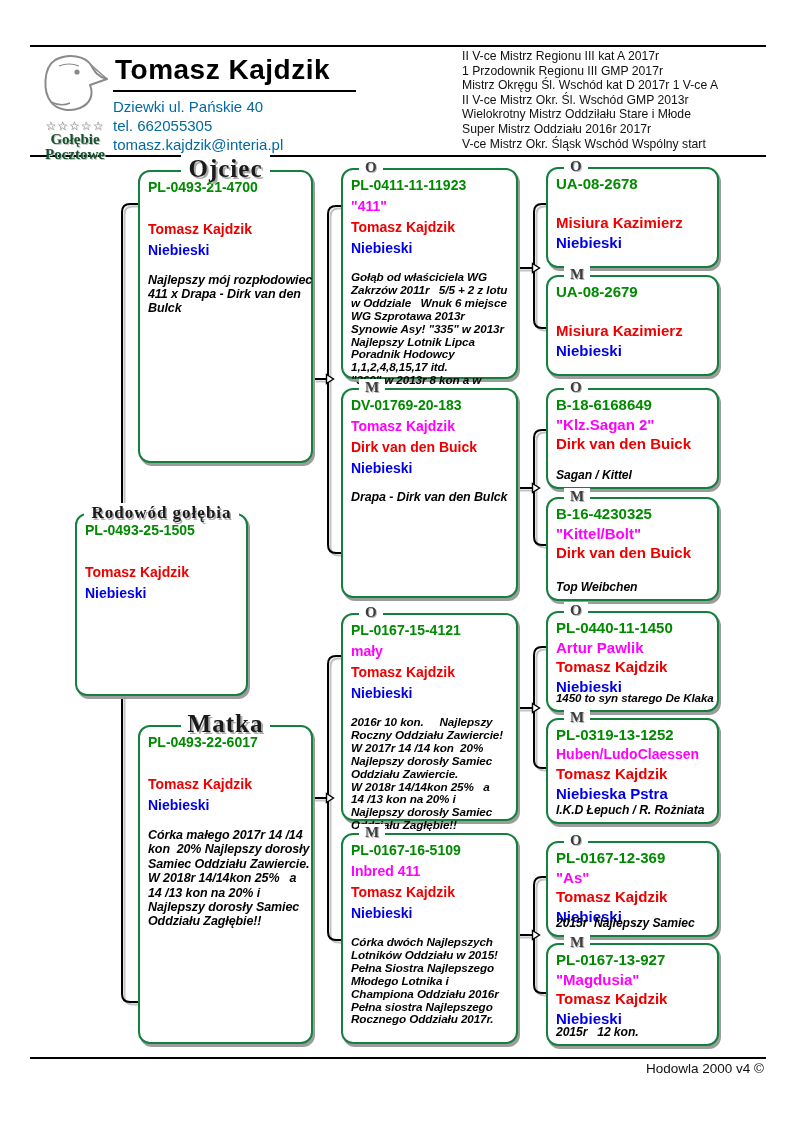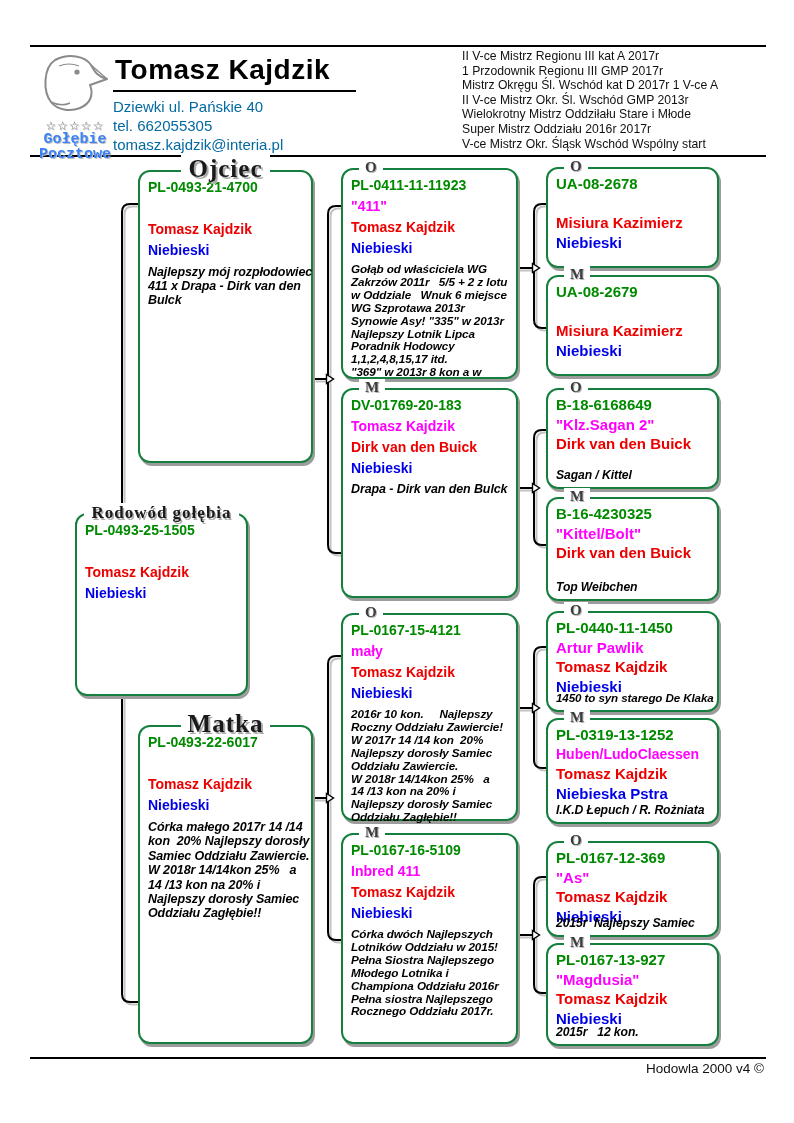--- a/index.html
+++ b/index.html
@@ -2,22 +2,22 @@
 <html style="--c-ring: #008A00; --c-name: #FF00FF; --c-owner: #EC0000; --c-color: #0000E6; --c-note: #000000;"><head>
 <meta charset="utf-8">
 <style>
   html,body{margin:0;padding:0;background:#e8e8e8;}
   .page{position:relative;width:794px;height:1123px;margin:0 auto;background:#ffffff;
         font-family:"Liberation Sans",sans-serif;overflow:hidden;}
   .hr{position:absolute;height:2px;background:#000;}
   
   .logo{position:absolute;left:34px;top:52px;width:82px;text-align:center;}
   .logo .stars{font-size:12px;color:#666;letter-spacing:1px;line-height:12px;text-shadow:1px 1px 0 #ccc;}
-  .logo .lt{font-family:Liberation Mono, monospace;font-weight:bold;font-size:15px;line-height:15px;
-            color:#3b82f6;text-shadow:1px 1px 0 #bfbfbf;}
+  .logo .lt{font-family:Liberation Serif, serif;font-weight:bold;font-size:15px;line-height:15px;
+            color:#14532d;text-shadow:1px 1px 0 #bfbfbf;}
   .owner-block{position:absolute;left:113px;top:54px;}
   .owner-name{font-size:28px;font-weight:bold;color:#000;border-bottom:2px solid #000;
               padding:0 26px 4px 2px;display:inline-block;letter-spacing:.5px;}
   .addr{font-size:15px;line-height:19px;color:#0369a1;margin-top:5px;}
   .achv{position:absolute;left:462px;top:49px;width:330px;text-align:left;
         font-size:12.2px;line-height:14.6px;color:#101010;}
   
   .wires{position:absolute;left:0;top:0;z-index:1;}
   .pbox{position:absolute;z-index:2;background:#fff;border:2px solid #15803d;border-radius:12px;
         box-shadow:2px 3px 0 #9c9c9c;padding:5px 8px;box-sizing:border-box;}
@@ -29,21 +29,21 @@
   .marker{position:absolute;top:-11px;left:16px;background:#fff;padding:0 6px;
           font-family:"Liberation Serif",serif;font-weight:bold;font-size:15px;color:#3c3c3c;
           text-shadow:1px 1px 0 #b5b5b5;}
   .line{font-weight:bold;font-size:14px;line-height:21px;min-height:21px;white-space:nowrap;}
   .sm .line{font-size:15px;line-height:19.5px;min-height:19.5px;}
   .ring  {color:var(--c-ring);}
   .bname {color:var(--c-name);}
   .bowner{color:var(--c-owner);}
   .bcolor{color:var(--c-color);}
   .bnote{color:var(--c-note);font-weight:bold;font-style:italic;font-size:11.7px;line-height:12.9px;
-         white-space:pre;margin-top:4px;letter-spacing:-.1px;}
+         white-space:pre;margin-top:12px;letter-spacing:-.1px;}
   .bnote.bottom{position:absolute;left:8px;bottom:5px;margin:0;font-size:12.2px;}
   
   .footer-text{position:absolute;right:30px;top:1061px;font-size:13.5px;color:#101010;}
 </style>
 </head>
 <body>
 
 <div class="page">
 
   <div class="hr" style="left:30px;top:45px;width:736px"></div>

